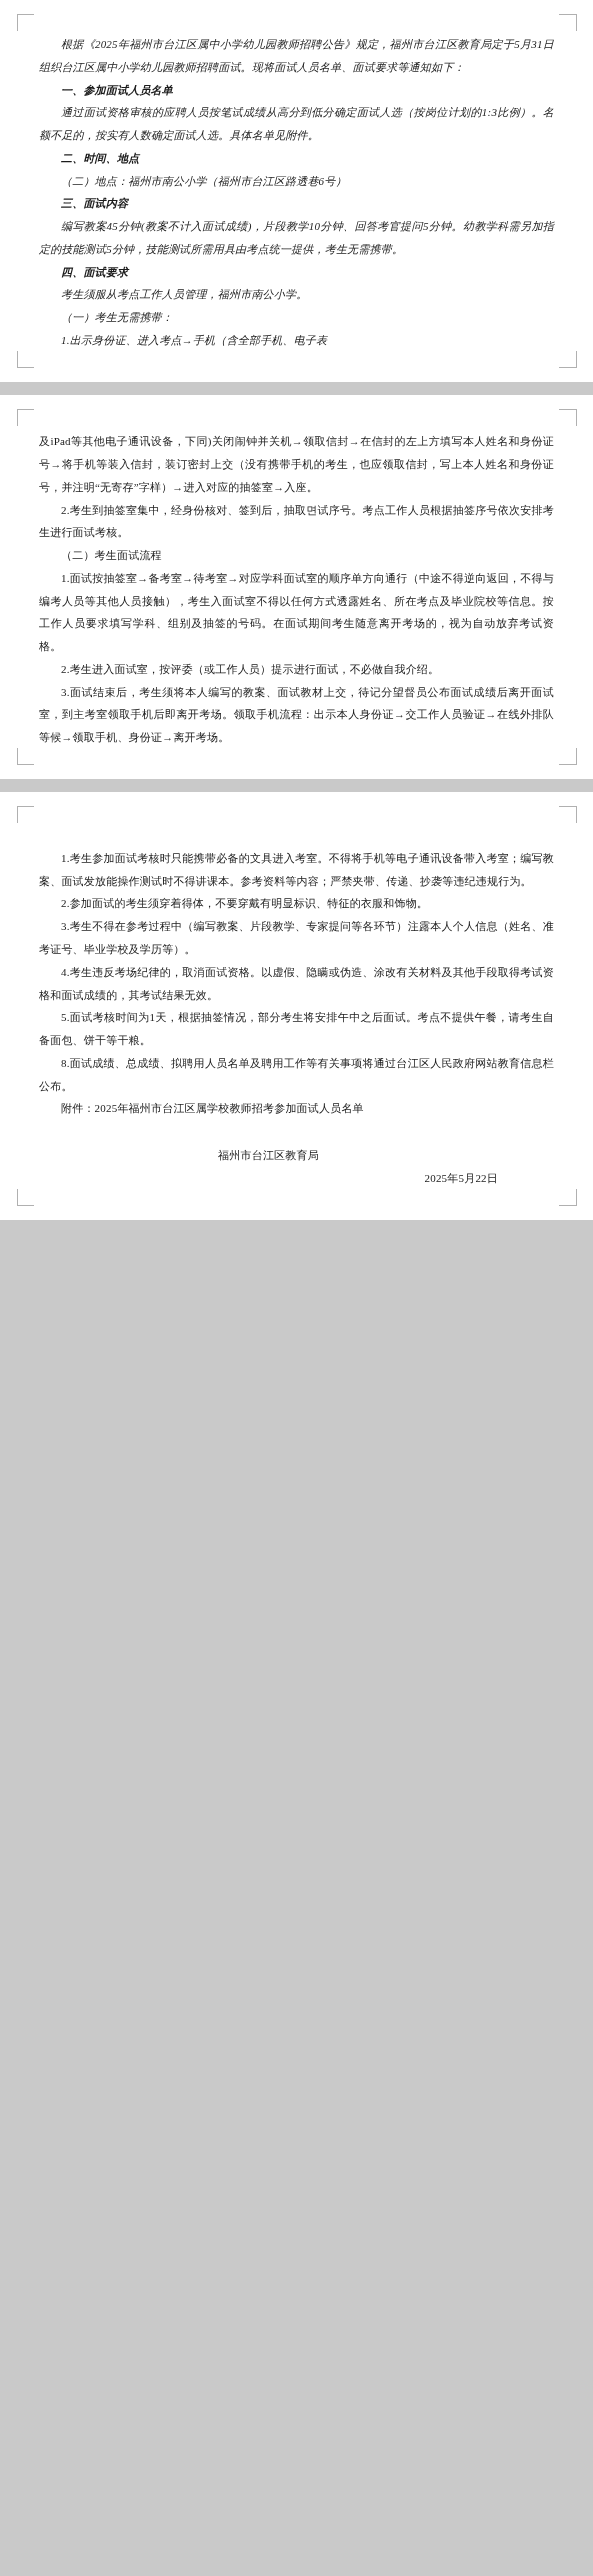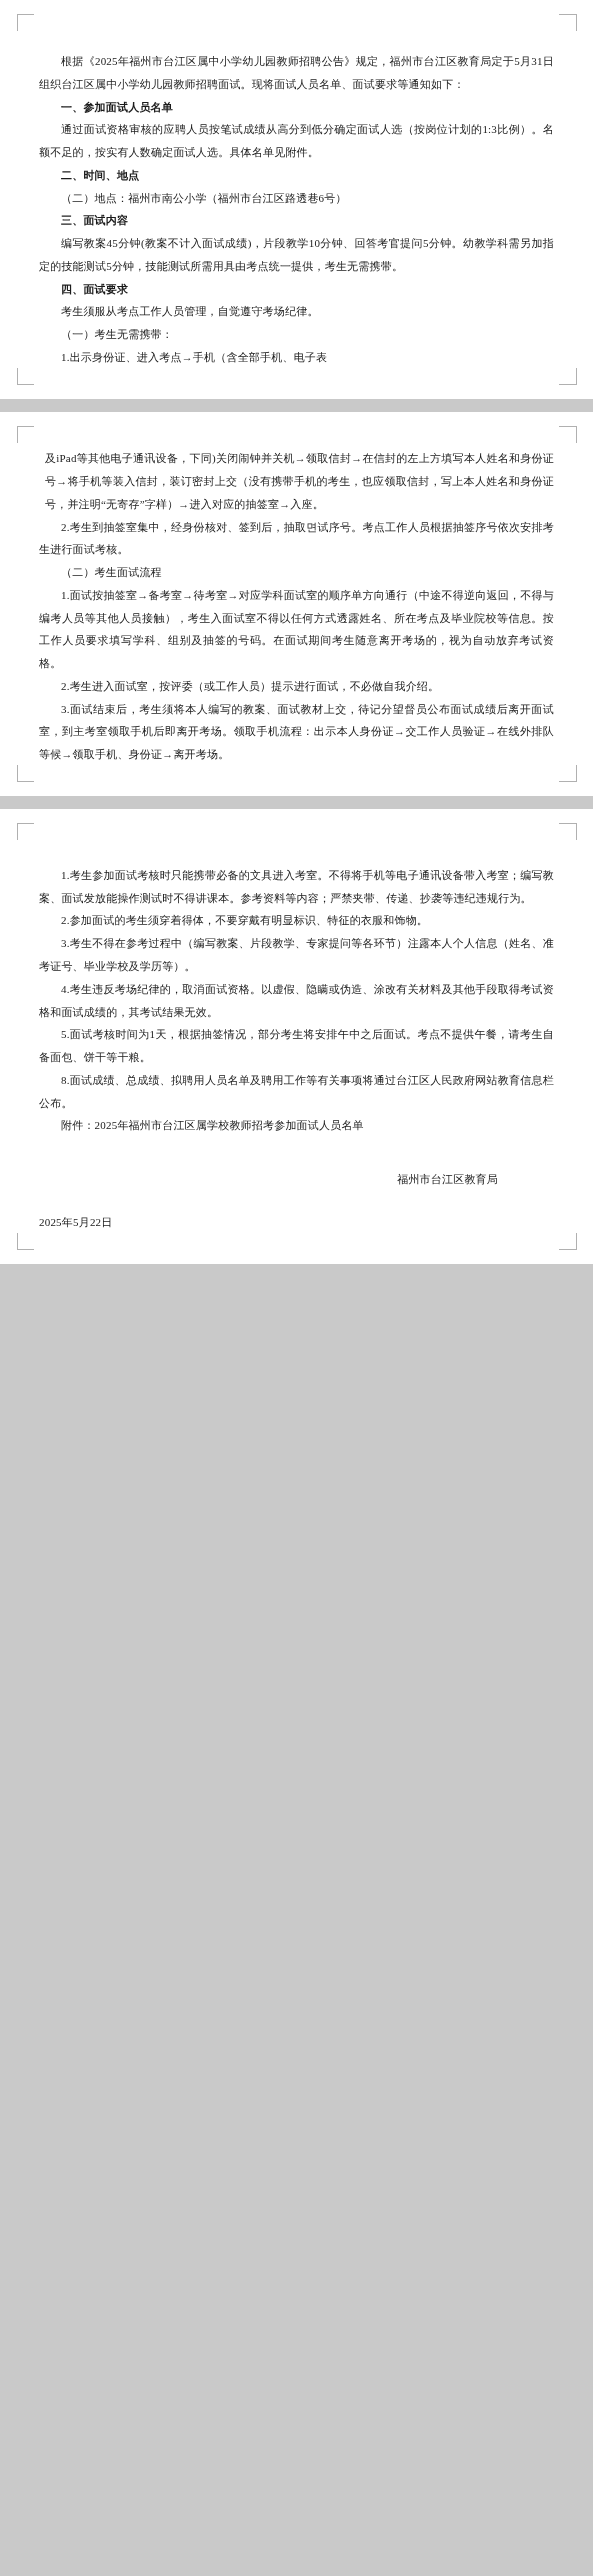--- a/index.html
+++ b/index.html
@@ -18,21 +18,21 @@
   }
   .page {
     position: relative;
     width: 593px;
     background: #ffffff;
     box-sizing: border-box;
     padding: 35px 39px 30px 39px;
     margin: 0 0 13.5px 0;
     overflow: hidden;
   }
-  .page.first { padding-top: 50px; }
+  .page.first { padding-top: 33px; font-style: italic; }
   
   .corner {
     position: absolute;
     width: 16.5px;
     height: 16.5px;
     pointer-events: none;
   }
   .corner.tl { top: 13.5px; left: 16.5px; border-left: 0.8px solid #b0b0b0; border-top: 0.8px solid #b0b0b0; }
   .corner.tr { top: 13.5px; right: 16.5px; border-right: 0.8px solid #b0b0b0; border-top: 0.8px solid #b0b0b0; }
   .corner.bl { bottom: 13.5px; left: 16.5px; border-left: 0.8px solid #b0b0b0; border-bottom: 0.8px solid #b0b0b0; }
@@ -42,35 +42,35 @@
     font-size: 11px;
     line-height: 2.07;
     color: #1b1b1b;
     text-align: justify;
     letter-spacing: 0.2px;
   }
   p {
     margin: 0;
     text-indent: 2em;
   }
-  p.no-indent { text-indent: 0; margin-left: 6px; }
+  p.no-indent { text-indent: 0; }
   .heading {
     font-weight: bold;
     text-indent: 2em;
   }
   .sign {
-    margin-top: 31px;
-    text-align: right;
+    margin-top: 24px;
+    text-align: center;
     padding-right: 56px;
     text-indent: 0;
   }
   .sign-date {
+    text-align: right;
     padding-right: 56px;
     text-indent: 0;
-    margin-top: 20px;
   }
   .spacer-lg { height: 19.5px; }
 </style>
 </head>
 <body>
 
 <div class="doc-wrap">
 
   <div class="page first">
     <div class="corner tl"></div>
@@ -79,21 +79,21 @@
     <div class="corner br"></div>
     <div class="body-text">
       <p>根据《2025年福州市台江区属中小学幼儿园教师招聘公告》规定，福州市台江区教育局定于5月31日组织台江区属中小学幼儿园教师招聘面试。现将面试人员名单、面试要求等通知如下：</p>
       <p class="heading">一、参加面试人员名单</p>
       <p>通过面试资格审核的应聘人员按笔试成绩从高分到低分确定面试人选（按岗位计划的1:3比例）。名额不足的，按实有人数确定面试人选。具体名单见附件。</p>
       <p class="heading">二、时间、地点</p>
       <p>（二）地点：福州市南公小学（福州市台江区路透巷6号）</p>
       <p class="heading">三、面试内容</p>
       <p>编写教案45分钟(教案不计入面试成绩)，片段教学10分钟、回答考官提问5分钟。幼教学科需另加指定的技能测试5分钟，技能测试所需用具由考点统一提供，考生无需携带。</p>
       <p class="heading">四、面试要求</p>
-      <p>考生须服从考点工作人员管理，自觉遵守考场纪律。</p>
+      <p>考生须服从考点工作人员管理，福州市南公小学。</p>
       <p>（一）考生无需携带：</p>
       <p>1.出示身份证、进入考点→手机（含全部手机、电子表</p>
     </div>
   </div>
 
   <div class="page">
     <div class="corner tl"></div>
     <div class="corner tr"></div>
     <div class="corner bl"></div>
     <div class="corner br"></div>

